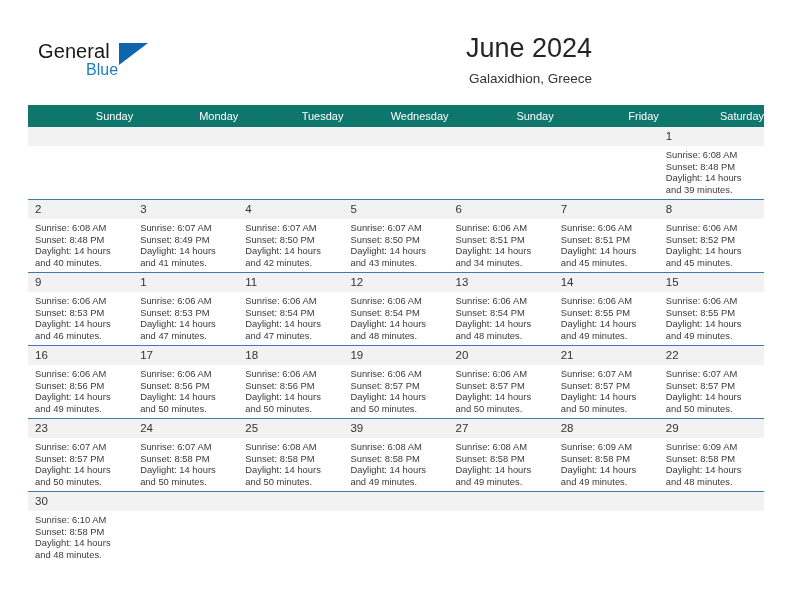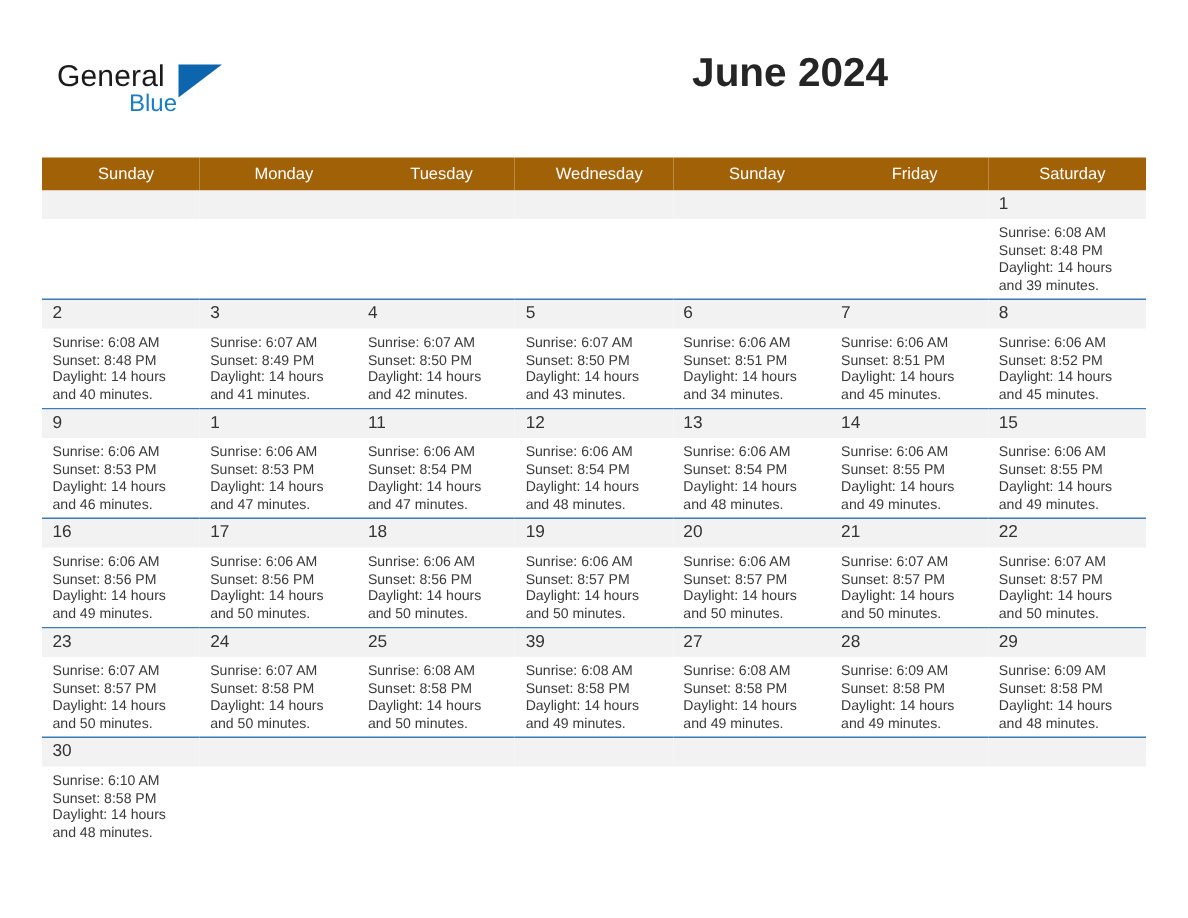--- a/index.html
+++ b/index.html
@@ -67,21 +67,21 @@
 
   .title-block {
     position: absolute;
     right: 36px;
     top: 32px;
     text-align: right;
   }
   .title-main {
     font-size: 27px;
     color: #252525;
-    font-weight: bold;
+    font-weight: normal;
     line-height: 32px;
     white-space: nowrap;
   }
   .title-sub {
     font-size: 13.5px;
     color: #333333;
     line-height: 20px;
     margin-top: 5px;
     white-space: nowrap;
   }
@@ -94,25 +94,25 @@
     width: 736px;
   }
 
   table.cal {
     border-collapse: collapse;
     width: 736px;
     table-layout: fixed;
   }
 
   table.cal th {
-    background: #a16207;
+    background: #0f766e;
     color: #ffffff;
     font-size: 11px;
     font-weight: normal;
-    text-align: center;
+    text-align: right;
     padding: 5px 0 5px 7px;
     height: 11px;
     border: none;
   }
 
   table.cal td {
     vertical-align: top;
     padding: 0;
     border: none;
     border-top: 1px solid #3b7cb5;
@@ -158,20 +158,21 @@
   <div class="header">
 
     <div class="logo">
       <span class="logo-general">General</span>
       <span class="logo-triangle"></span>
       <span class="logo-blue">Blue</span>
     </div>
 
     <div class="title-block">
       <div class="title-main">June 2024</div>
+      <div class="title-sub">Galaxidhion, Greece</div>
     </div>
 
   </div>
 
   <div class="calendar">
     <table class="cal">
       <thead>
         <tr>
           <th>Sunday</th>
           <th>Monday</th>

